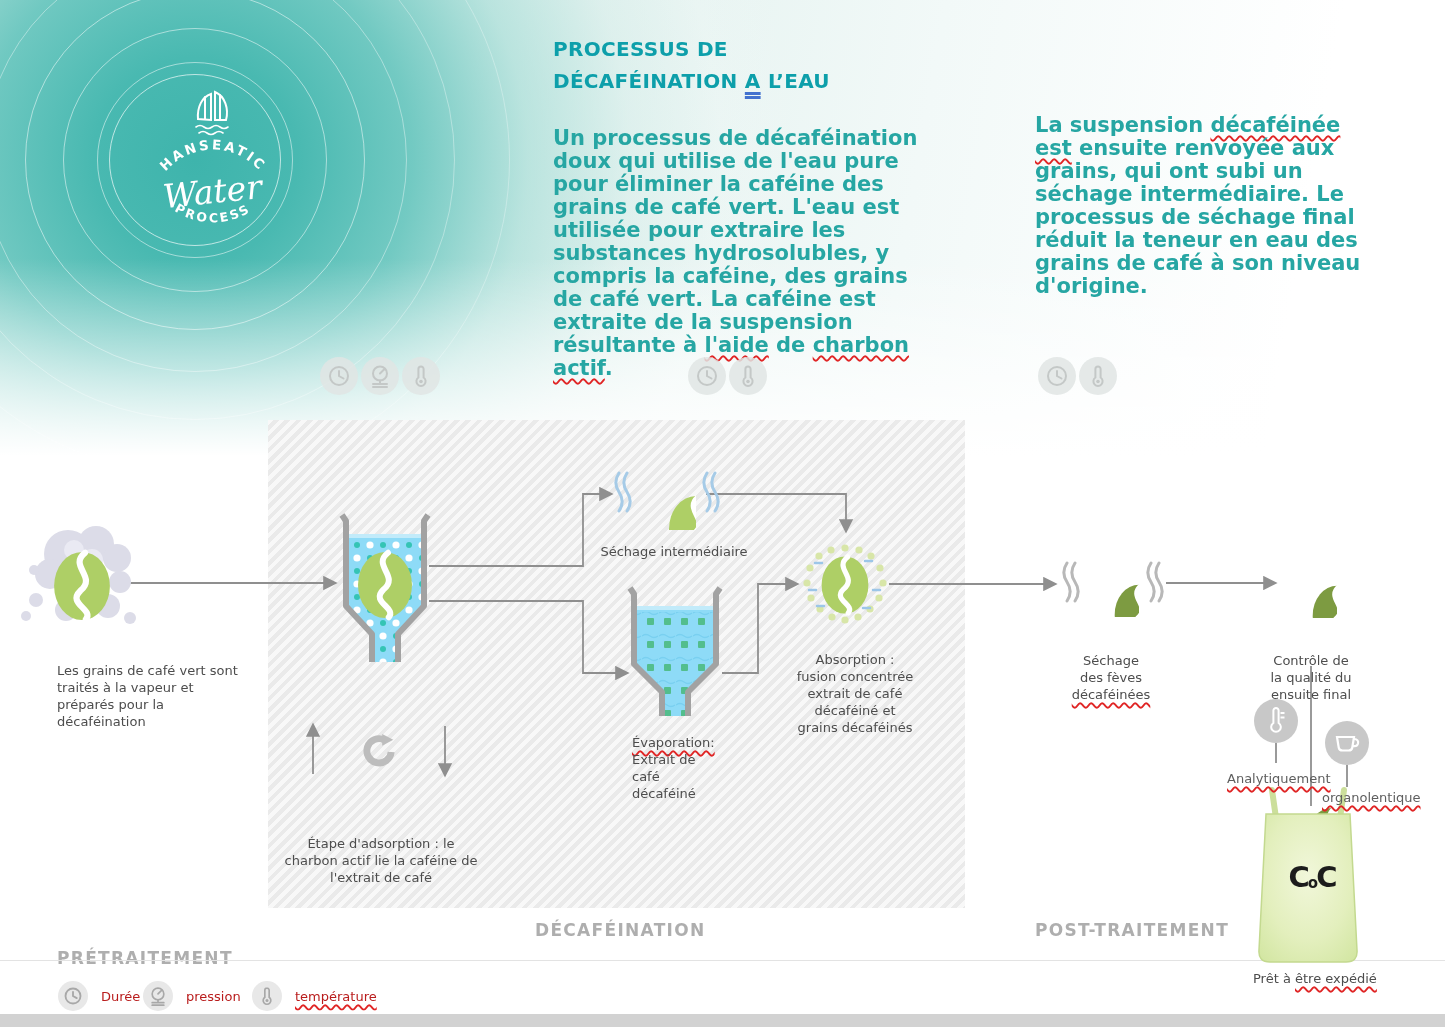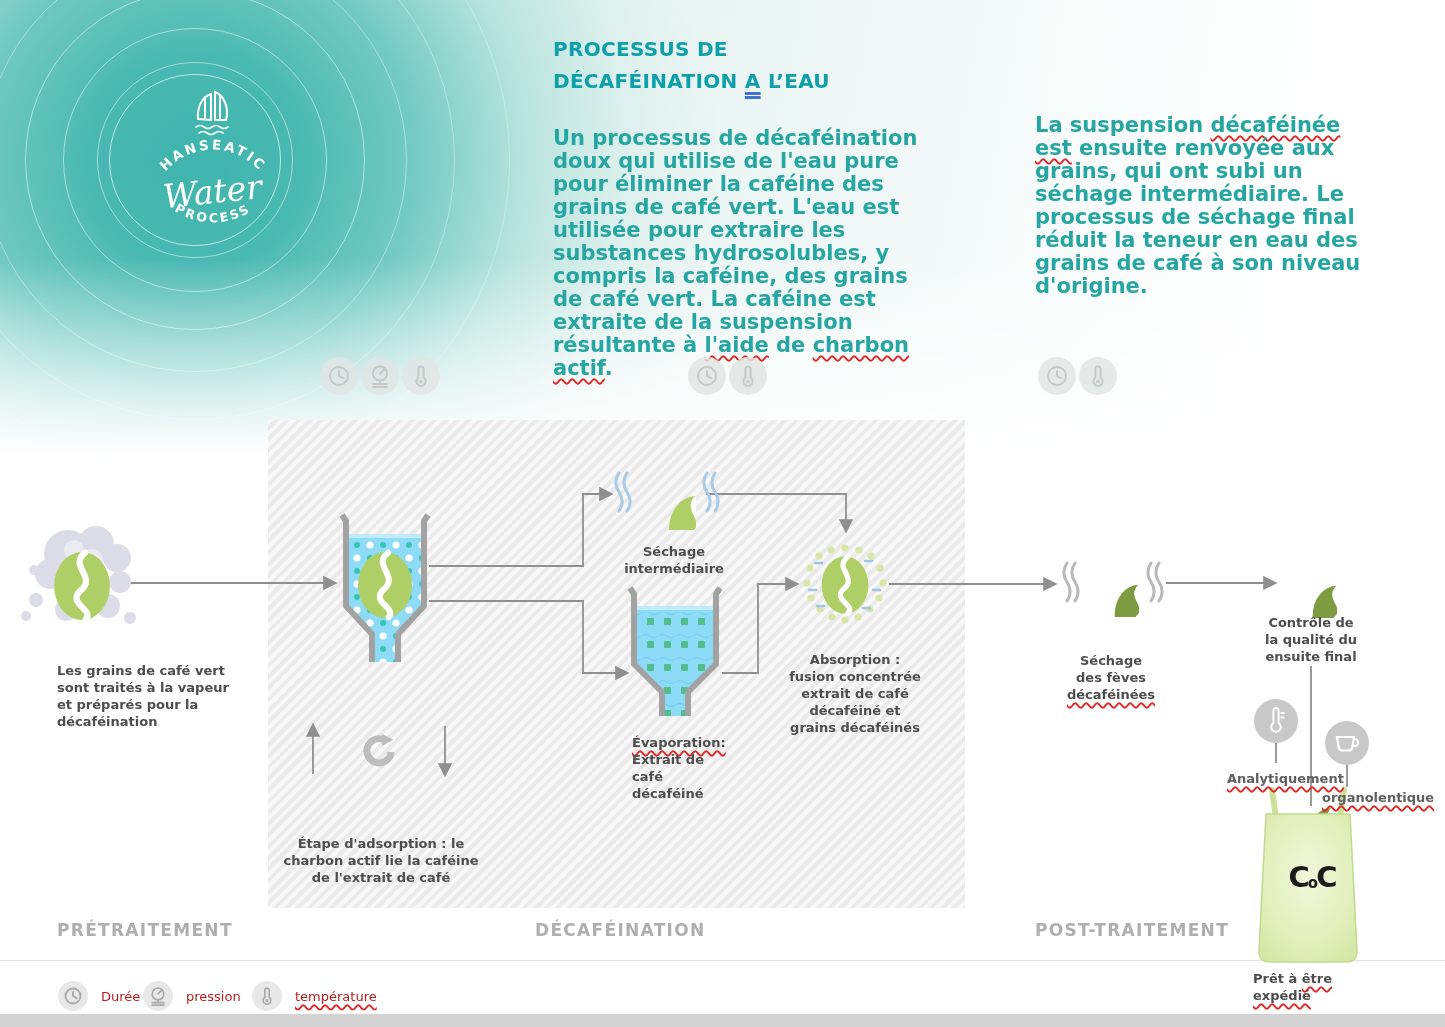--- a/index.html
+++ b/index.html
@@ -14,21 +14,21 @@
       radial-gradient(circle 640px at 195px 160px,
         #3eb4ac 0%, #49b9b1 16%, rgba(96,195,187,.85) 34%,
         rgba(160,219,212,.6) 52%, rgba(210,236,232,.4) 68%,
         rgba(245,250,249,.15) 82%, rgba(255,255,255,0) 95%),
       linear-gradient(100deg,#cde9e5 0%,#e3f2ef 38%,#f2f9f8 62%,#ffffff 88%);}
   .ring{position:absolute;border:1.5px solid rgba(255,255,255,.5);border-radius:50%}
   
   .title{font-size:20px;line-height:32px;font-weight:700;color:#0d9faa;letter-spacing:.3px}
   .para{font-size:21px;line-height:23px;font-weight:700;color:#26a6a3}
   .ln{display:block}
-  .lbl{font-size:13px;line-height:17px;color:#4d4d4d;font-weight:700}
+  .lbl{font-size:13px;line-height:17px;color:#4d4d4d;font-weight:400}
   .center{text-align:center}
   .sq{text-decoration-line:underline;text-decoration-style:wavy;
       text-decoration-color:#e02525;text-decoration-thickness:1.5px;text-underline-offset:3px}
   .dbl{text-decoration-line:underline;text-decoration-style:double;
        text-decoration-color:#4272cf;text-decoration-thickness:3px;text-underline-offset:4px}
   .section{font-size:17px;font-weight:700;letter-spacing:1.3px;color:#aeaeae}
   
   .hatch{left:268px;top:420px;width:697px;height:488px;
     background:repeating-linear-gradient(135deg,#f8f8f8 0 4px,#eaeaea 4px 8px)}
   
@@ -352,32 +352,32 @@
     <span class="ln">décaféiné et</span>
     <span class="ln">grains décaféinés</span>
   </div>
 
   <div class="abs z3 lbl center" style="left:1056px;top:652px;width:110px">
     <span class="ln">Séchage</span>
     <span class="ln">des fèves</span>
     <span class="ln sq">décaféinées</span>
   </div>
 
-  <div class="abs z3 lbl center" style="left:1252px;top:614px;width:118px">
+  <div class="abs z3 lbl center" style="left:1252px;top:652px;width:118px">
     <span class="ln">Contrôle de</span>
     <span class="ln">la qualité du</span>
     <span class="ln">ensuite final</span>
   </div>
 
   <div class="abs z3 lbl sq" style="left:1227px;top:770px;color:#5f5f5f">Analytiquement</div>
   <div class="abs z3 lbl sq" style="left:1322px;top:789px;color:#5f5f5f">organolentique</div>
 
   <div class="abs z3 lbl" style="left:1253px;top:970px;width:130px"><span>Prêt à </span><span class="sq">être expédié</span></div>
 
-  <div class="abs section" style="left:57px;top:920px">PRÉTRAITEMENT</div>
+  <div class="abs section" style="left:57px;top:948px">PRÉTRAITEMENT</div>
   <div class="abs section" style="left:535px;top:920px">DÉCAFÉINATION</div>
   <div class="abs section" style="left:1035px;top:920px">POST-TRAITEMENT</div>
 
   <div class="abs divider"></div>
 
   <div class="abs legend-item" style="left:58px;top:981px">
     <span class="lg-circle">
       <svg width="20" height="20" viewBox="0 0 24 24" fill="none" stroke="#a8a8a8" stroke-width="2.2" stroke-linecap="round">
           <circle cx="12" cy="12" r="9"></circle>
           <path d="M12,7 V12 L16.5,14.5"></path>

